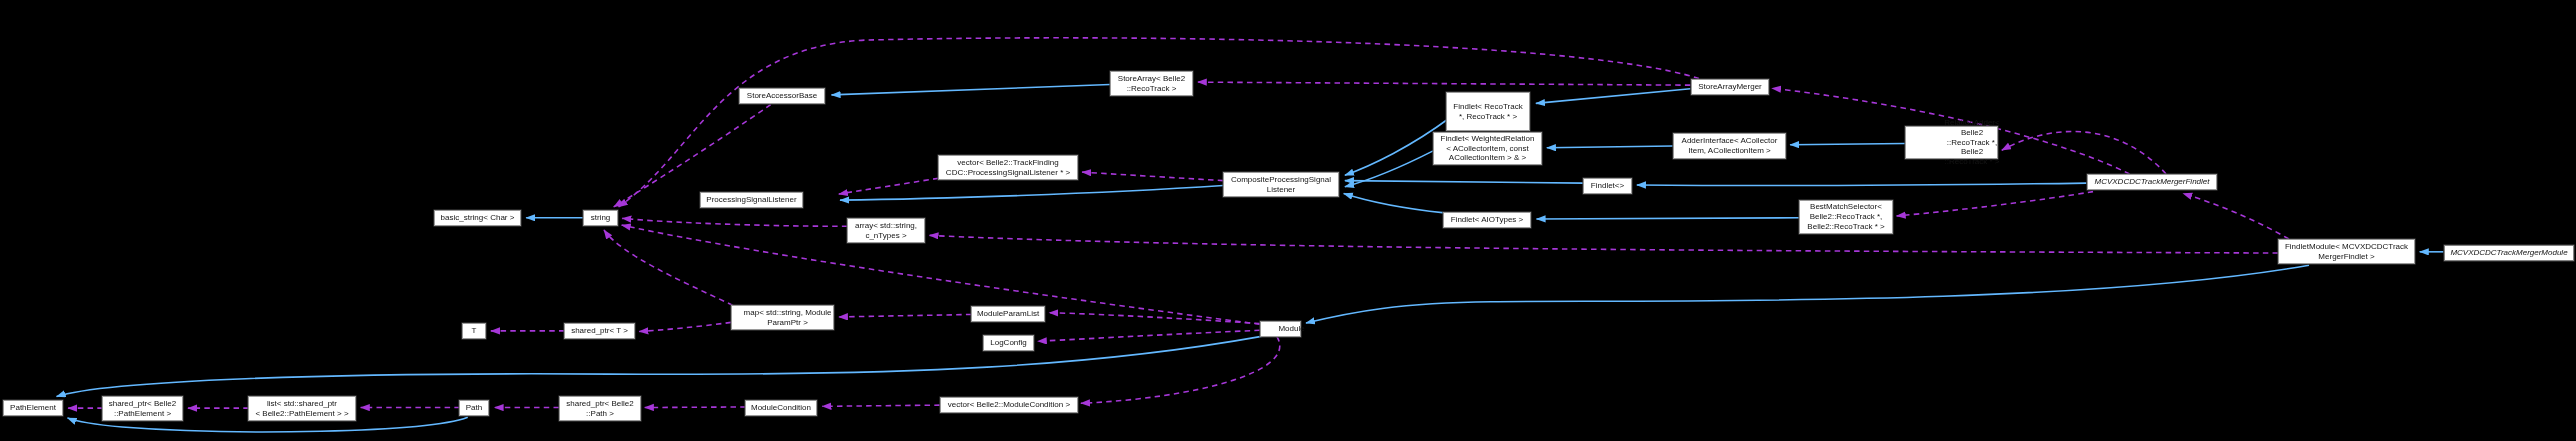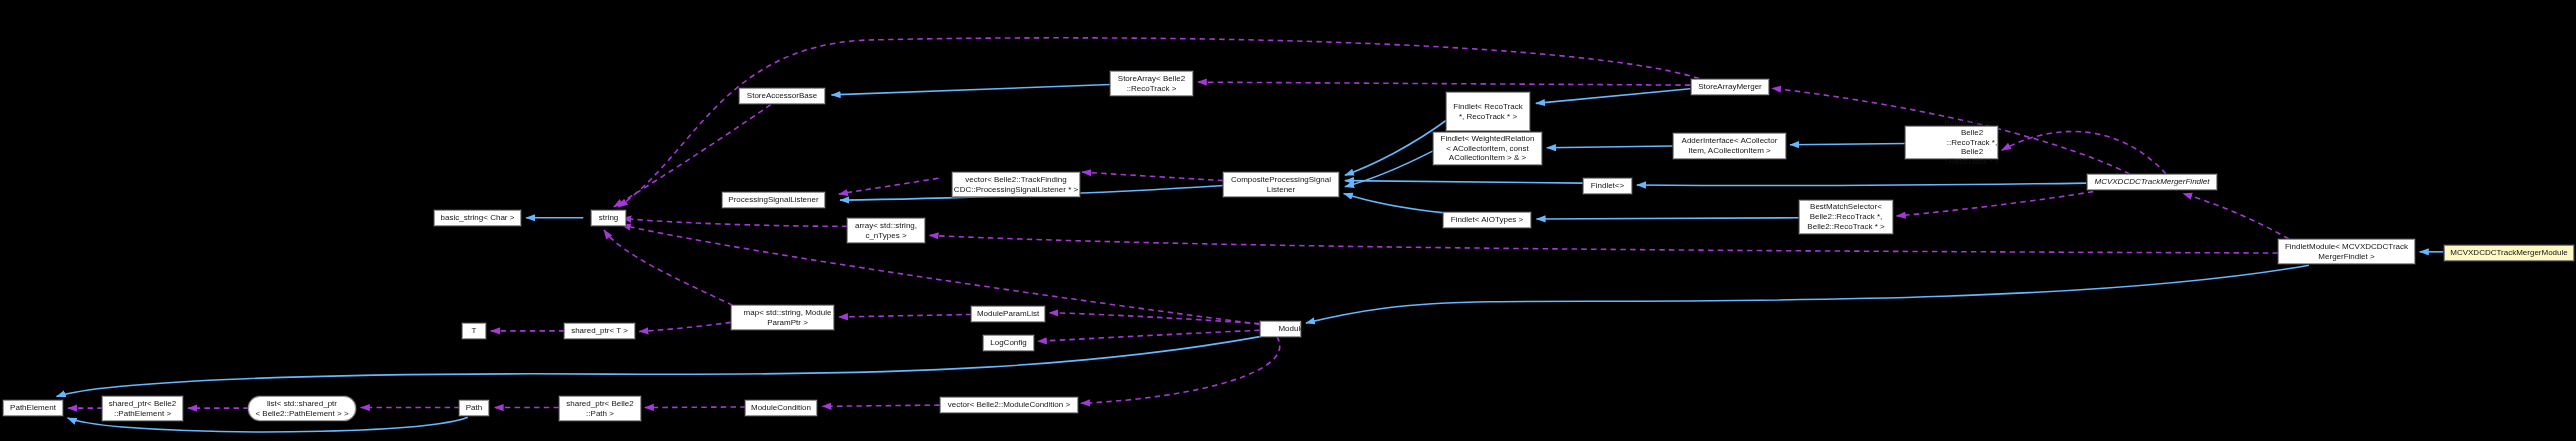--- a/index.html
+++ b/index.html
@@ -3,21 +3,21 @@
 <meta charset="utf-8">
 <style>
   html,body{margin:0;padding:0;background:#000;}
   #canvas{position:relative;width:2576px;height:441px;background:#000;overflow:hidden;
           font-family:"Liberation Sans","DejaVu Sans",sans-serif;}
   #edges{position:absolute;left:0;top:0;z-index:1;}
   .node{position:absolute;z-index:2;display:flex;align-items:center;justify-content:center;
         text-align:center;background:#ffffff;border:1.2px solid #9a9a9a;box-sizing:border-box;
         color:#141414;font-size:8px;line-height:9.7px;white-space:pre-line;cursor:pointer;
         box-shadow:0 0 0 0.6px #3c3c3c;}
-  .node.highlighted{background:#fef9c3;border-color:#848484;cursor:default;}
+  .node.highlighted{background:#ffffff;border-color:#848484;cursor:default;font-style:italic;}
   .edge{fill:none;}
   .edge.inheritance{stroke-width:2.6;}
   .edge.usage{stroke-width:2.6;stroke-dasharray:9 7;}
 </style>
 </head>
 <body>
 
 <div id="canvas" style="background: rgb(0, 0, 0);">
   <svg id="edges" width="2576" height="441" viewBox="0 0 4233 725" xmlns="http://www.w3.org/2000/svg">
     <defs>
@@ -69,40 +69,40 @@
         <path d="M918,670 L812,670" class="edge usage" stroke="#a637d8" marker-end="url(#arrow-purple)"></path>
         <path d="M755,670 L592,670" class="edge usage" stroke="#a637d8" marker-end="url(#arrow-purple)"></path>
         <path d="M408,671 L308,671" class="edge usage" stroke="#a637d8" marker-end="url(#arrow-purple)"></path>
         <path d="M168,671 L111,671" class="edge usage" stroke="#a637d8" marker-end="url(#arrow-purple)"></path>
       </g>
   </svg>
   <div id="nodes">
       <div class="node" style="left: 3px; top: 400px; width: 60px; height: 16.4px;"><span>PathElement</span></div>
       <div class="node" style="left: 102px; top: 396px; width: 81px; height: 25px;"><span>shared_ptr&lt; Belle2
 ::PathElement &gt;</span></div>
-      <div class="node" style="left: 248px; top: 396px; width: 108px; height: 25px; border-radius: 12px;"><span>list&lt; std::shared_ptr
+      <div class="node" style="left: 248px; top: 396px; width: 108px; height: 25px;"><span>list&lt; std::shared_ptr
 &lt; Belle2::PathElement &gt; &gt;</span></div>
       <div class="node" style="left: 459px; top: 400px; width: 30px; height: 16.4px;"><span>Path</span></div>
       <div class="node" style="left: 559px; top: 396px; width: 82px; height: 25px;"><span>shared_ptr&lt; Belle2
 ::Path &gt;</span></div>
       <div class="node" style="left: 745px; top: 400px; width: 72px; height: 16px;"><span>ModuleCondition</span></div>
       <div class="node" style="left: 940px; top: 397px; width: 138px; height: 16px;"><span>vector&lt; Belle2::ModuleCondition &gt;</span></div>
       <div class="node" style="left: 462px; top: 323px; width: 24px; height: 16.4px;"><span>T</span></div>
       <div class="node" style="left: 564px; top: 323px; width: 71px; height: 16.4px;"><span>shared_ptr&lt; T &gt;</span></div>
       <div class="node" style="left: 731px; top: 305px; width: 103px; height: 25px; padding-left: 10px;"><span>map&lt; std::string, Module
 ParamPtr &gt;</span></div>
       <div class="node" style="left: 971px; top: 306px; width: 74px; height: 16px;"><span>ModuleParamList</span></div>
       <div class="node" style="left: 983px; top: 335px; width: 51px; height: 16px;"><span>LogConfig</span></div>
       <div class="node" style="left: 1260px; top: 321px; width: 41px; height: 16px; padding-left: 22px;"><span>Module</span></div>
       <div class="node" style="left: 434px; top: 210px; width: 87px; height: 16.4px;"><span>basic_string&lt; Char &gt;</span></div>
-      <div class="node" style="left: 583px; top: 210px; width: 35px; height: 16.4px; margin-left: 8px;"><span>string</span></div>
-      <div class="node" style="left: 722px; top: 192px; width: 103px; height: 16px;"><span>ProcessingSignalListener</span></div>
+      <div class="node" style="left: 583px; top: 210px; width: 35px; height: 16.4px;"><span>string</span></div>
+      <div class="node" style="left: 700px; top: 192px; width: 103px; height: 16px;"><span>ProcessingSignalListener</span></div>
       <div class="node" style="left: 847px; top: 218px; width: 78px; height: 25px;"><span>array&lt; std::string,
 c_nTypes &gt;</span></div>
-      <div class="node" style="left: 938px; top: 172px; width: 128px; height: 25px; margin-left: 14px;"><span>vector&lt; Belle2::TrackFinding
+      <div class="node" style="left: 938px; top: 155px; width: 140px; height: 25px;"><span>vector&lt; Belle2::TrackFinding
 CDC::ProcessingSignalListener * &gt;</span></div>
       <div class="node" style="left: 1223px; top: 172px; width: 116px; height: 25px;"><span>CompositeProcessingSignal
 Listener</span></div>
       <div class="node" style="left: 739px; top: 88px; width: 86px; height: 16px;"><span>StoreAccessorBase</span></div>
       <div class="node" style="left: 1110px; top: 71px; width: 83px; height: 25px;"><span>StoreArray&lt; Belle2
 ::RecoTrack &gt;</span></div>
       <div class="node" style="left: 1691px; top: 79px; width: 78px; height: 16px; text-align: right;"><span>StoreArrayMerger</span></div>
       <div class="node" style="left: 1446px; top: 92px; width: 84px; height: 39px;"><span>Findlet&lt; RecoTrack
 *, RecoTrack * &gt;</span></div>
       <div class="node" style="left: 1433px; top: 132px; width: 109px; height: 33px;"><span>Findlet&lt; WeightedRelation

